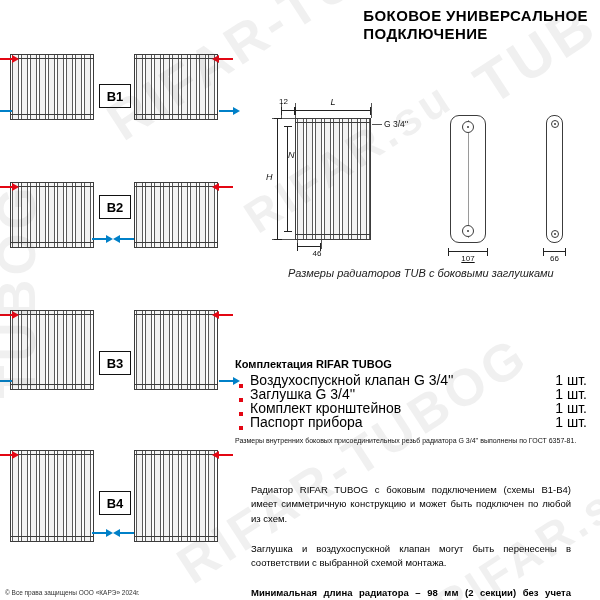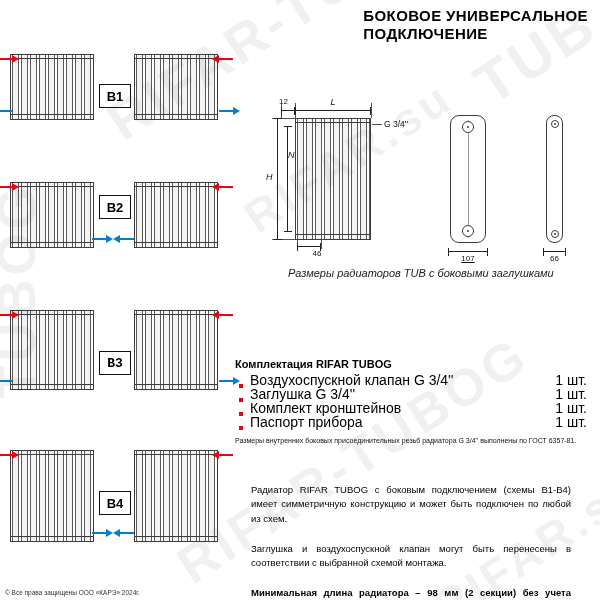--- a/index.html
+++ b/index.html
@@ -103,21 +103,21 @@
   <div class="rad" style="left:134px;top:8px;width:84px;height:66px;"></div>
   <div class="scheme-label" style="left:99px;top:21px;">
     <span>B2</span>
   </div>
   <span class="arrow supply dir-right" style="left:-2px;top:12px;"></span>
   <span class="arrow supply dir-left" style="left:219px;top:12px;"></span>
   <span class="arrow return dir-right" style="left:92px;top:64px;"></span>
   <span class="arrow return dir-left" style="left:120px;top:64px;"></span>
 </div>
 
-<div class="scheme-row" style="top:303px;height:110px;font-family:Liberation Mono, monospace;">
+<div class="scheme-row" style="top:303px;height:110px;">
   <div class="rad" style="left:10px;top:7px;width:84px;height:80px;"></div>
   <div class="rad" style="left:134px;top:7px;width:84px;height:80px;"></div>
   <div class="scheme-label" style="left:99px;top:48px;">
     <span>B3</span>
   </div>
   <span class="arrow supply dir-right" style="left:-2px;top:11px;"></span>
   <span class="arrow return dir-left" style="left:-2px;top:77px;"></span>
   <span class="arrow supply dir-left" style="left:219px;top:11px;"></span>
   <span class="arrow return dir-right" style="left:219px;top:77px;"></span>
 </div>

